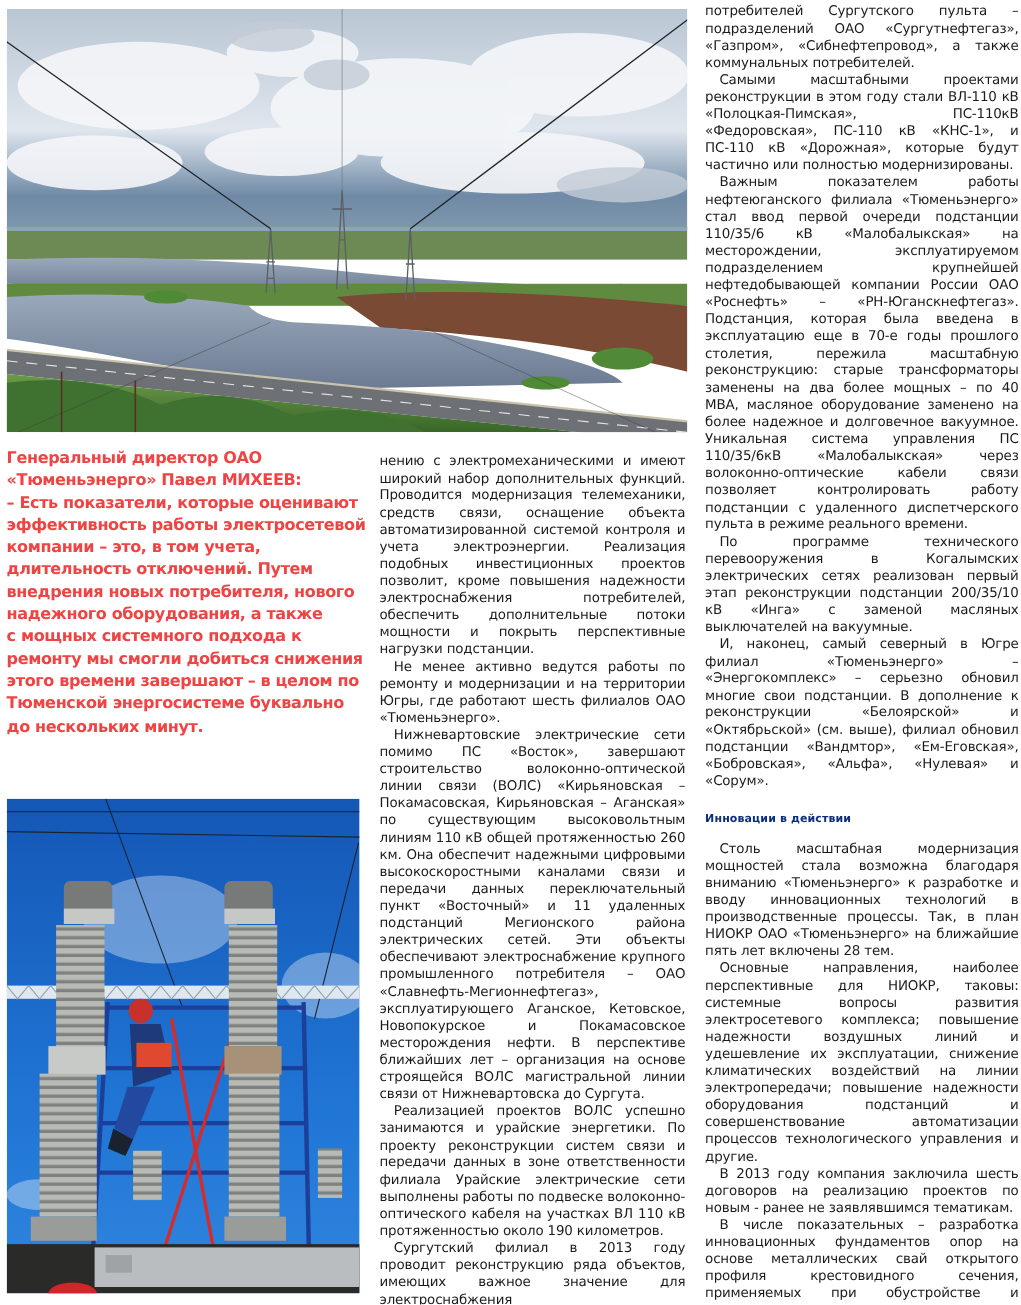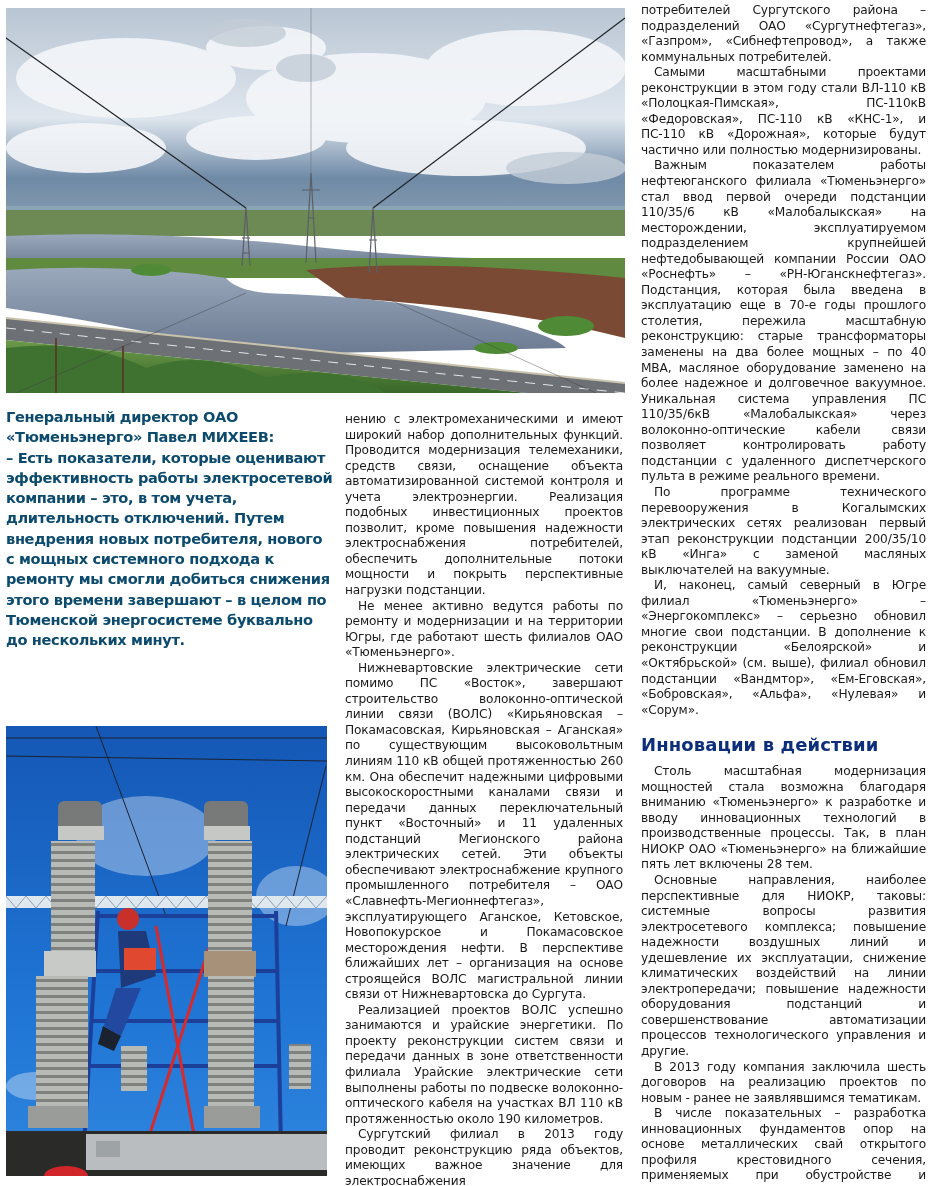--- a/index.html
+++ b/index.html
@@ -5,30 +5,30 @@
     html, body { margin:0; padding:0; background:#ffffff; }
     body { width:928px; height:1186px; position:relative; overflow:hidden;
            font-family:"DejaVu Sans", sans-serif; color:#1a1a1a; }
     .photo { position:absolute; overflow:hidden; }
     .photo svg { display:block; width:100%; height:100%; }
     #photo-top { left:6px; top:8px; width:619px; height:385px; }
     #photo-bottom { left:6px; top:726px; width:321px; height:450px; }
 
     .quote { position:absolute; left:6px; top:407px; width:320px;
              font-family:"DejaVu Sans", sans-serif; font-weight:bold;
-             font-size:14.6px; line-height:20.3px; color:#0c4a6e; letter-spacing:-0.35px; }
+             font-size:14.6px; line-height:20.3px; color:#ef4444; letter-spacing:-0.35px; }
     .quote p { margin:0; white-space:nowrap; }
 
     .col { position:absolute; font-size:12.2px; line-height:15.55px;
            text-align:justify; letter-spacing:-0.15px; }
     .col p { margin:0; text-indent:13px; }
     .col p.cont { text-indent:0; }
     #col-mid { left:345px; top:412px; width:278px; }
     #col-right { left:641px; top:3px; width:285px; }
-    .col h2 { margin:18px 0 10px 0; font-size:18px; line-height:18px;
+    .col h2 { margin:18px 0 10px 0; font-size:10px; line-height:18px;
               font-weight:bold; color:#0d2e7a; letter-spacing:0.1px;
               font-family:"DejaVu Sans", sans-serif; }
   </style>
 </head>
 <body>
 
 <div class="photo" id="photo-top">
   <svg viewBox="0 0 619 385" preserveAspectRatio="none">
     <defs>
       <linearGradient id="sky" x1="0" y1="0" x2="0" y2="1">
@@ -109,20 +109,21 @@
 </div>
 
 <div class="quote">
   <p>Генеральный директор ОАО</p>
   <p>«Тюменьэнерго» Павел МИХЕЕВ:</p>
   <p>– Есть показатели, которые оценивают</p>
   <p>эффективность работы электросетевой</p>
   <p>компании – это, в том учета,</p>
   <p>длительность отключений. Путем</p>
   <p>внедрения новых потребителя, нового</p>
+  <p>надежного оборудования, а также</p>
   <p>с мощных системного подхода к</p>
   <p>ремонту мы смогли добиться снижения</p>
   <p>этого времени завершают – в целом по</p>
   <p>Тюменской энергосистеме буквально</p>
   <p>до нескольких минут.</p>
 </div>
 
 <div class="photo" id="photo-bottom">
   <svg viewBox="0 0 321 450" preserveAspectRatio="none">
     <defs>
@@ -198,21 +199,21 @@
 
 <div class="col" id="col-mid">
   <p class="cont">нению с электромеханическими и имеют широкий набор дополнительных функций. Проводится модернизация телемеханики, средств связи, оснащение объекта автоматизированной системой контроля и учета электроэнергии. Реализация подобных инвестиционных проектов позволит, кроме повышения надежности электроснабжения потребителей, обеспечить дополнительные потоки мощности и покрыть перспективные нагрузки подстанции.</p>
   <p>Не менее активно ведутся работы по ремонту и модернизации и на территории Югры, где работают шесть филиалов ОАО «Тюменьэнерго».</p>
   <p>Нижневартовские электрические сети помимо ПС «Восток», завершают строительство волоконно-оптической линии связи (ВОЛС) «Кирьяновская – Покамасовская, Кирьяновская – Аганская» по существующим высоковольтным линиям 110 кВ общей протяженностью 260 км. Она обеспечит надежными цифровыми высокоскоростными каналами связи и передачи данных переключательный пункт «Восточный» и 11 удаленных подстанций Мегионского района электрических сетей. Эти объекты обеспечивают электроснабжение крупного промышленного потребителя – ОАО «Славнефть-Мегионнефтегаз», эксплуатирующего Аганское, Кетовское, Новопокурское и Покамасовское месторождения нефти. В перспективе ближайших лет – организация на основе строящейся ВОЛС магистральной линии связи от Нижневартовска до Сургута.</p>
   <p>Реализацией проектов ВОЛС успешно занимаются и урайские энергетики. По проекту реконструкции систем связи и передачи данных в зоне ответственности филиала Урайские электрические сети выполнены работы по подвеске волоконно-оптического кабеля на участках ВЛ 110 кВ протяженностью около 190 километров.</p>
   <p>Сургутский филиал в 2013 году проводит реконструкцию ряда объектов, имеющих важное значение для электроснабжения</p>
 </div>
 
 <div class="col" id="col-right">
-  <p class="cont">потребителей Сургутского района – подразделений ОАО «Сургутнефтегаз», «Газпром», «Сибнефтепровод», а также коммунальных потребителей.</p>
+  <p class="cont">потребителей Сургутского пульта – подразделений ОАО «Сургутнефтегаз», «Газпром», «Сибнефтепровод», а также коммунальных потребителей.</p>
   <p>Самыми масштабными проектами реконструкции в этом году стали ВЛ-110 кВ «Полоцкая-Пимская», ПС-110кВ «Федоровская», ПС-110 кВ «КНС-1», и ПС-110 кВ «Дорожная», которые будут частично или полностью модернизированы.</p>
   <p>Важным показателем работы нефтеюганского филиала «Тюменьэнерго» стал ввод первой очереди подстанции 110/35/6 кВ «Малобалыкская» на месторождении, эксплуатируемом подразделением крупнейшей нефтедобывающей компании России ОАО «Роснефть» – «РН-Юганскнефтегаз». Подстанция, которая была введена в эксплуатацию еще в 70-е годы прошлого столетия, пережила масштабную реконструкцию: старые трансформаторы заменены на два более мощных – по 40 МВА, масляное оборудование заменено на более надежное и долговечное вакуумное. Уникальная система управления ПС 110/35/6кВ «Малобалыкская» через волоконно-оптические кабели связи позволяет контролировать работу подстанции с удаленного диспетчерского пульта в режиме реального времени.</p>
   <p>По программе технического перевооружения в Когалымских электрических сетях реализован первый этап реконструкции подстанции 200/35/10 кВ «Инга» с заменой масляных выключателей на вакуумные.</p>
   <p>И, наконец, самый северный в Югре филиал «Тюменьэнерго» – «Энергокомплекс» – серьезно обновил многие свои подстанции. В дополнение к реконструкции «Белоярской» и «Октябрьской» (см. выше), филиал обновил подстанции «Вандмтор», «Ем-Еговская», «Бобровская», «Альфа», «Нулевая» и «Сорум».</p>
   <h2>Инновации в действии</h2>
   <p>Столь масштабная модернизация мощностей стала возможна благодаря вниманию «Тюменьэнерго» к разработке и вводу инновационных технологий в производственные процессы. Так, в план НИОКР ОАО «Тюменьэнерго» на ближайшие пять лет включены 28 тем.</p>
   <p>Основные направления, наиболее перспективные для НИОКР, таковы: системные вопросы развития электросетевого комплекса; повышение надежности воздушных линий и удешевление их эксплуатации, снижение климатических воздействий на линии электропередачи; повышение надежности оборудования подстанций и совершенствование автоматизации процессов технологического управления и другие.</p>
   <p>В 2013 году компания заключила шесть договоров на реализацию проектов по новым - ранее не заявлявшимся тематикам.</p>
   <p>В числе показательных – разработка инновационных фундаментов опор на основе металлических свай открытого профиля крестовидного сечения, применяемых при обустройстве и реконструкции ВЛ-35-220</p>
 </div>

